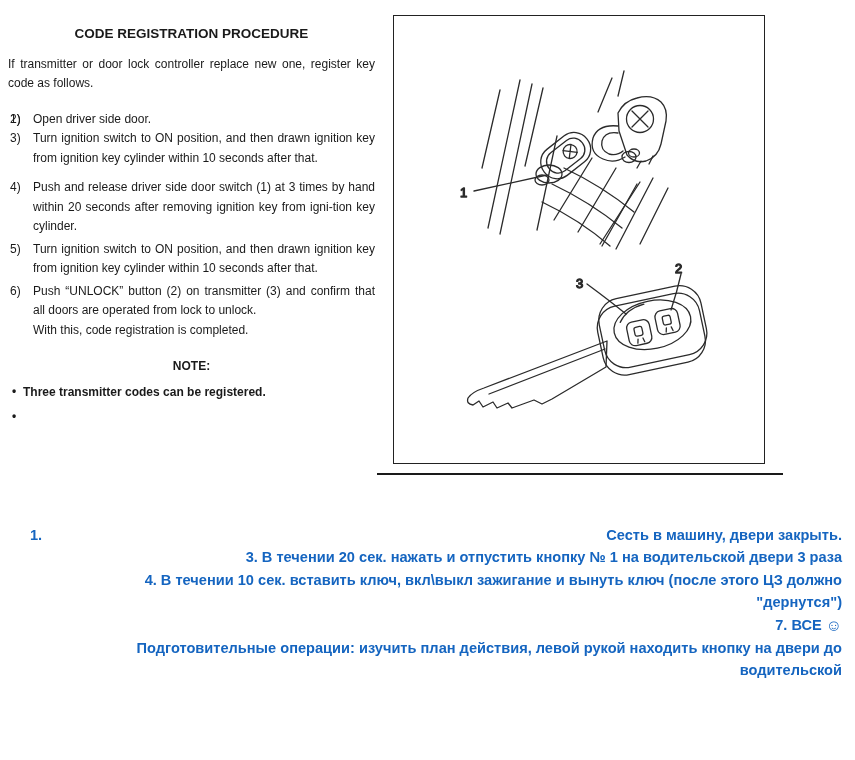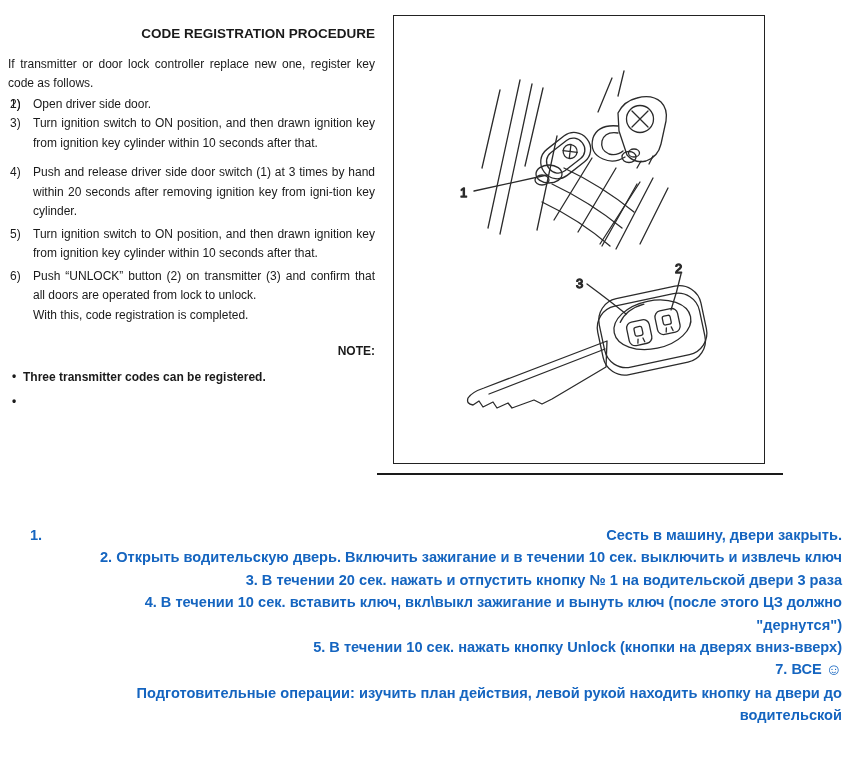--- a/index.html
+++ b/index.html
@@ -2,27 +2,27 @@
 <html><head>
 <meta charset="utf-8">
 <style>
   html,body{margin:0;padding:0;}
   body{
     width:855px;height:760px;position:relative;background:#ffffff;
     font-family:"Liberation Sans",sans-serif;overflow:hidden;color:#1a1a1a;
   }
   
   .eng{position:absolute;left:8px;top:24px;width:367px;font-size:12px;line-height:19.5px;text-align:justify;}
-  .eng-title{font-size:13.5px;font-weight:bold;margin:0 0 11px 0;text-align:right;}
-  .intro{margin:0 0 1px 0;}
+  .eng-title{font-size:13.5px;font-weight:bold;margin:0 0 11px 0;text-align:center;}
+  .intro{margin:0 0 16px 0;}
   .step{position:relative;padding-left:25px;margin:0;}
   .step .num{position:absolute;left:2px;top:0;}
   .step.gap{margin-top:10px;}
   .step.sm{margin-top:3px;}
-  .note-title{font-weight:bold;margin-top:17px;text-align:right;}
+  .note-title{font-weight:bold;margin-top:17px;text-align:center;}
   .note-item{position:relative;padding-left:15px;margin-top:6px;font-weight:bold;text-align:left;}
   .note-item .blt{position:absolute;left:4px;top:-1px;}
   
   .frame{position:absolute;left:393px;top:15px;width:370px;height:447px;border:1.5px solid #222;background:#fff;}
   .frame svg{position:absolute;left:0;top:0;width:100%;height:100%;}
   .fig-stroke{stroke:#2b2b2b;fill:none;stroke-width:1.3;stroke-linecap:round;stroke-linejoin:round;}
   .fig-label{font-family:"Liberation Sans",sans-serif;font-size:13px;fill:#222;font-weight:normal;}
   .divider{position:absolute;left:377px;top:473px;width:406px;height:0;border-top:2px solid #1a1a1a;}
   
   .rus{position:absolute;left:30px;top:524px;width:812px;color:#1565c0;font-weight:bold;
@@ -158,24 +158,22 @@
     </g>
   </svg>
 </div>
 
 <div class="divider"></div>
 
 <div class="rus">
   <div class="rus-wrap">
     <span class="rus-num1">1.</span>
     <div class="rline">Сесть в машину, двери закрыть.</div>
-    <div class="rline">2. Открыть водительскую дверь. Включить зажигание и в течении 10 сек. выключить и извлечь ключ</div>
     <div class="rline">3. В течении 20 сек. нажать и отпустить кнопку № 1 на водительской двери 3 раза</div>
     <div class="rline">4. В течении 10 сек. вставить ключ, вкл\выкл зажигание и вынуть ключ (после этого ЦЗ должно</div>
     <div class="rline">"дернутся")</div>
-    <div class="rline">5. В течении 10 сек. нажать кнопку Unlock (кнопки на дверях вниз-вверх)</div>
     <div class="rline">
       <span>7. ВСЕ</span><span class="smiley">☺</span>
     </div>
     <div class="rline">Подготовительные операции: изучить план действия, левой рукой находить кнопку на двери до</div>
     <div class="rline">водительской</div>
   </div>
 </div>
 
 </body></html>

